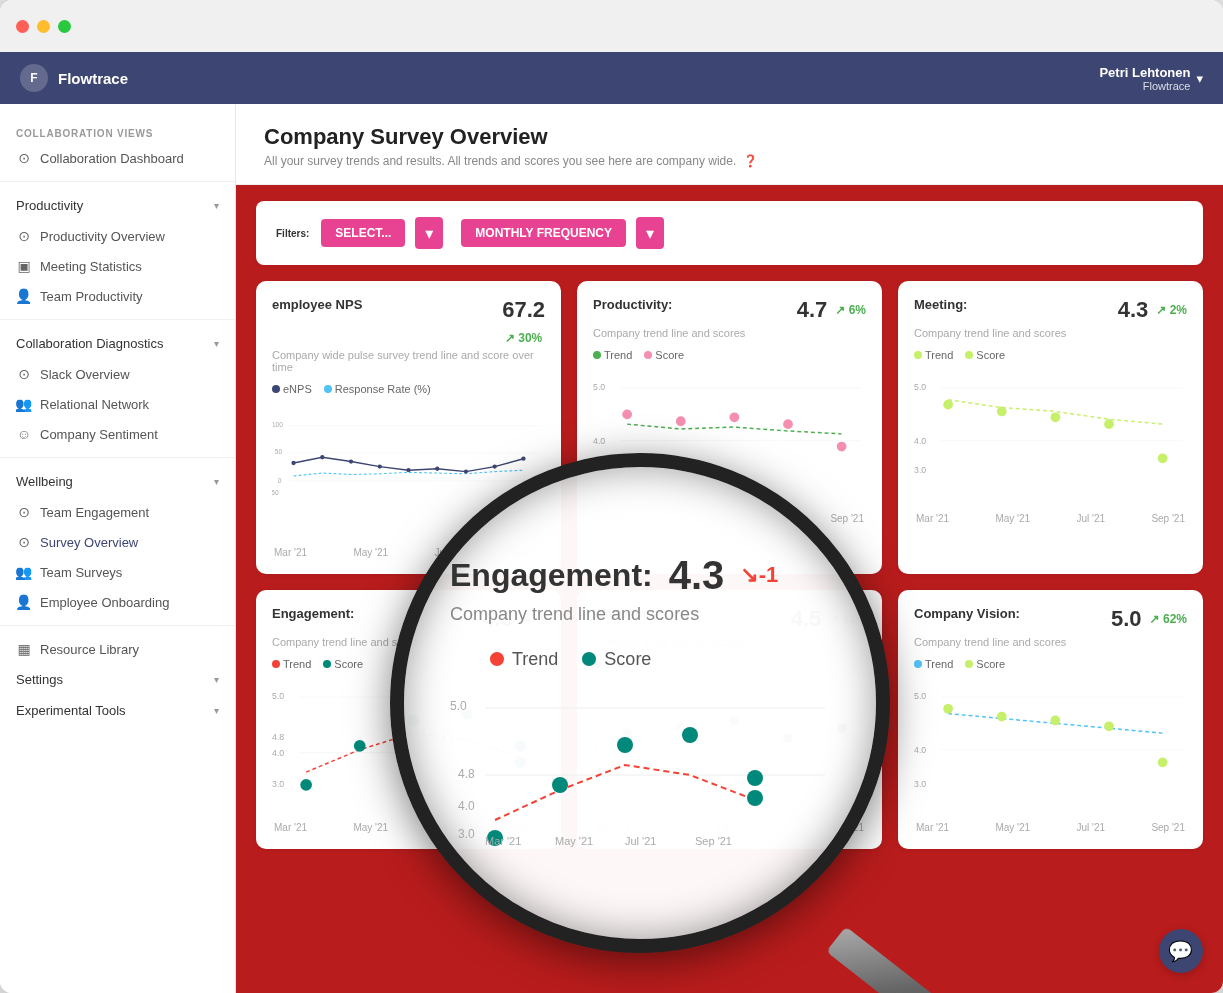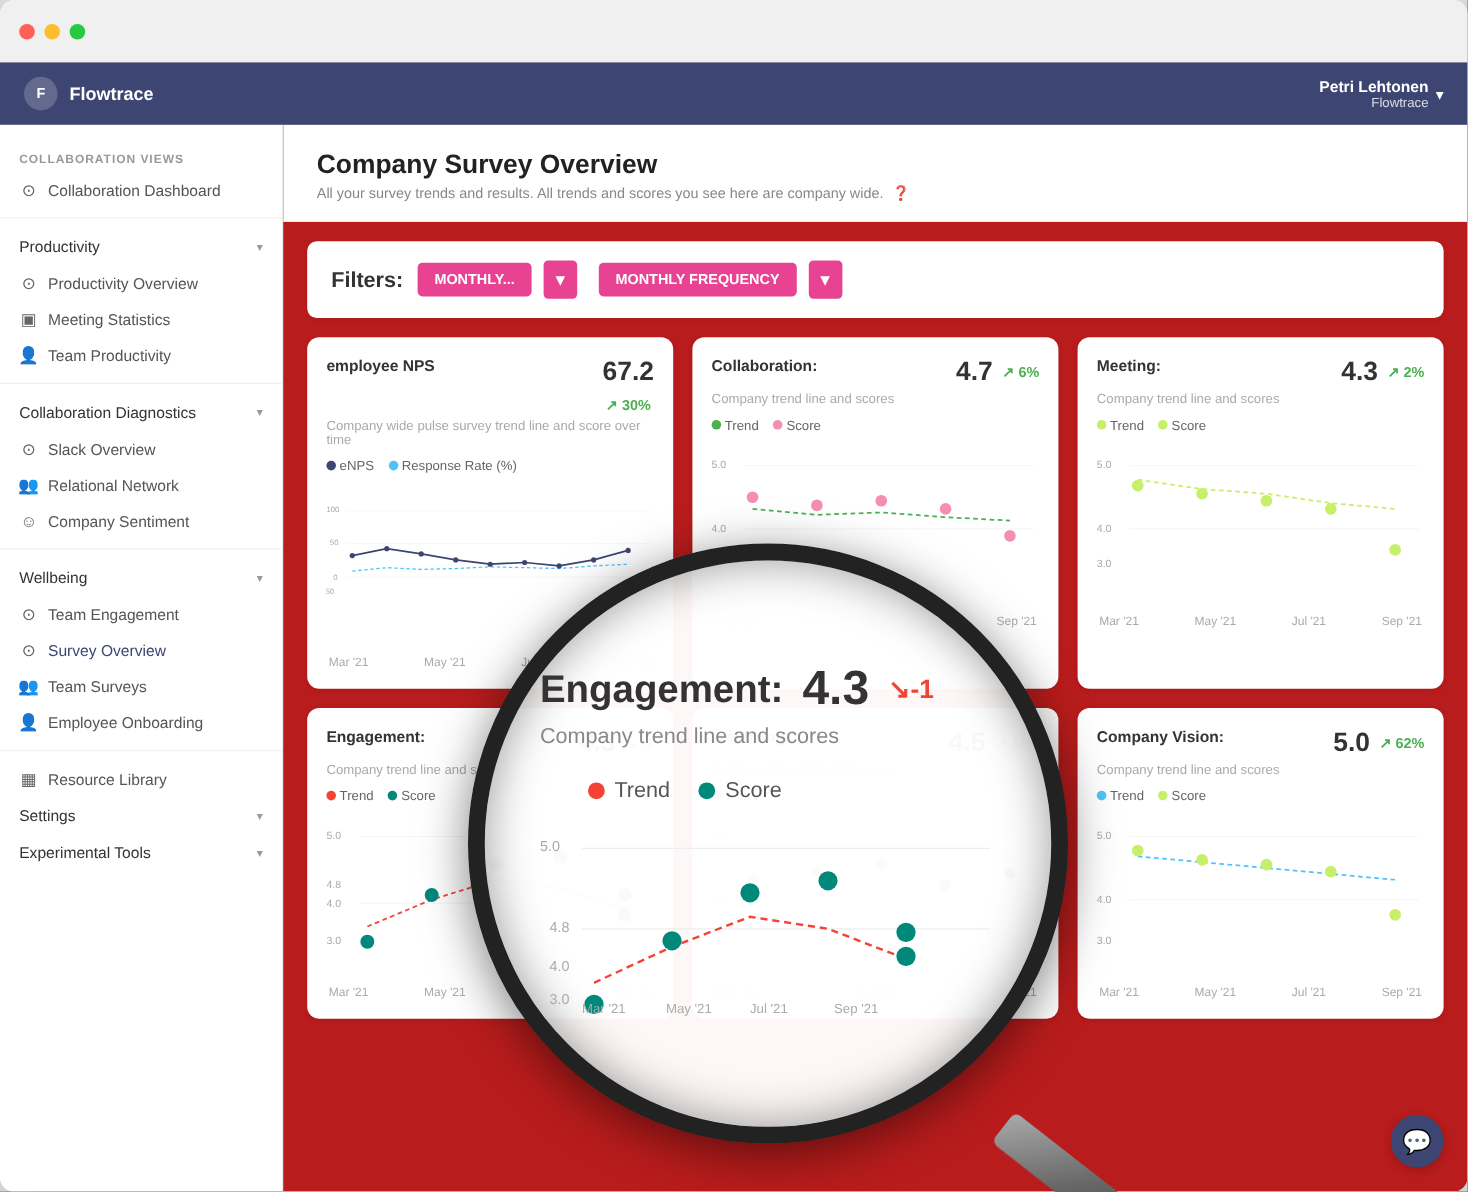--- a/index.html
+++ b/index.html
@@ -30,21 +30,21 @@
     .sidebar-group-left { display: flex; align-items: center; gap: 2px; }
     .chevron { font-size: 10px; color: #999; }
     .sidebar-divider { height: 1px; background: #f0f0f0; margin: 8px 0; }
 
     .main { flex: 1; background: #b91c1c; overflow-y: auto; }
     .main-header { background: #fff; padding: 20px 28px 16px; border-bottom: 1px solid #eee; }
     .main-title { font-size: 22px; font-weight: 600; color: #222; }
     .main-subtitle { font-size: 12px; color: #888; margin-top: 4px; }
 
     .filters-bar { background: #fff; margin: 16px 20px 0; border-radius: 8px; padding: 16px 20px; display: flex; align-items: center; gap: 12px; box-shadow: 0 1px 4px rgba(0,0,0,0.06); }
-    .filters-label { font-size: 18px; font-weight: 600; color: #333; text-align: center; }
+    .filters-label { font-size: 10px; font-weight: 600; color: #333; text-align: center; }
     .filter-btn { display: flex; align-items: center; gap: 4px; background: #e84393; color: #fff; border: none; border-radius: 4px; padding: 7px 14px; font-size: 12px; font-weight: 600; cursor: pointer; }
     .filter-btn-dropdown { background: #e84393; width: 28px; height: 32px; border-radius: 4px; display: flex; align-items: center; justify-content: center; color: #fff; cursor: pointer; margin-left: -2px; }
 
     .cards-grid { display: grid; grid-template-columns: 1fr 1fr 1fr; gap: 16px; padding: 16px 20px; }
     .card { background: #fff; border-radius: 10px; padding: 16px; box-shadow: 0 1px 4px rgba(0,0,0,0.07); }
     .card-header { display: flex; align-items: flex-start; justify-content: space-between; margin-bottom: 4px; }
     .card-title { font-size: 13px; font-weight: 600; color: #333; }
     .card-score { font-size: 22px; font-weight: 700; color: #333; }
     .card-trend { display: flex; align-items: center; gap: 3px; font-size: 12px; font-weight: 600; }
     .trend-up { color: #4caf50; }
@@ -180,21 +180,21 @@
           <div class="main-title">Company Survey Overview</div>
           <div class="main-subtitle">
             <span>All your survey trends and results. All trends and scores you see here are company wide.</span>
             <span style="margin-left:4px; font-size:12px; color:#aaa;">❓</span>
           </div>
         </div>
 
         <div class="filters-bar">
           <span class="filters-label">Filters:</span>
           <button class="filter-btn">
-            <span>MONTHLY...</span>
+            <span>SELECT...</span>
           </button>
           <div class="filter-btn-dropdown">▾</div>
           <button class="filter-btn" style="margin-left:6px;">
             <span>MONTHLY FREQUENCY</span>
           </button>
           <div class="filter-btn-dropdown">▾</div>
         </div>
 
         <div class="cards-grid">
 
@@ -240,21 +240,21 @@
             <div class="x-axis-labels">
               <span>Mar '21</span>
                 <span>May '21</span>
                 <span>Jul '21</span>
                 <span>Sep '21</span>
             </div>
           </div>
 
           <div class="card">
             <div class="card-header">
-              <span class="card-title">Collaboration:</span>
+              <span class="card-title">Productivity:</span>
               <div style="display:flex;align-items:center;gap:8px;">
                 <span class="card-score">4.7</span>
                 <span class="card-trend trend-up">↗ 6%</span>
               </div>
             </div>
             <div class="card-subtitle">Company trend line and scores</div>
             <div class="chart-legend">
               <span><span class="legend-dot" style="background:#4caf50;"></span>Trend</span>
               <span><span class="legend-dot" style="background:#f48fb1;"></span>Score</span>
             </div>

